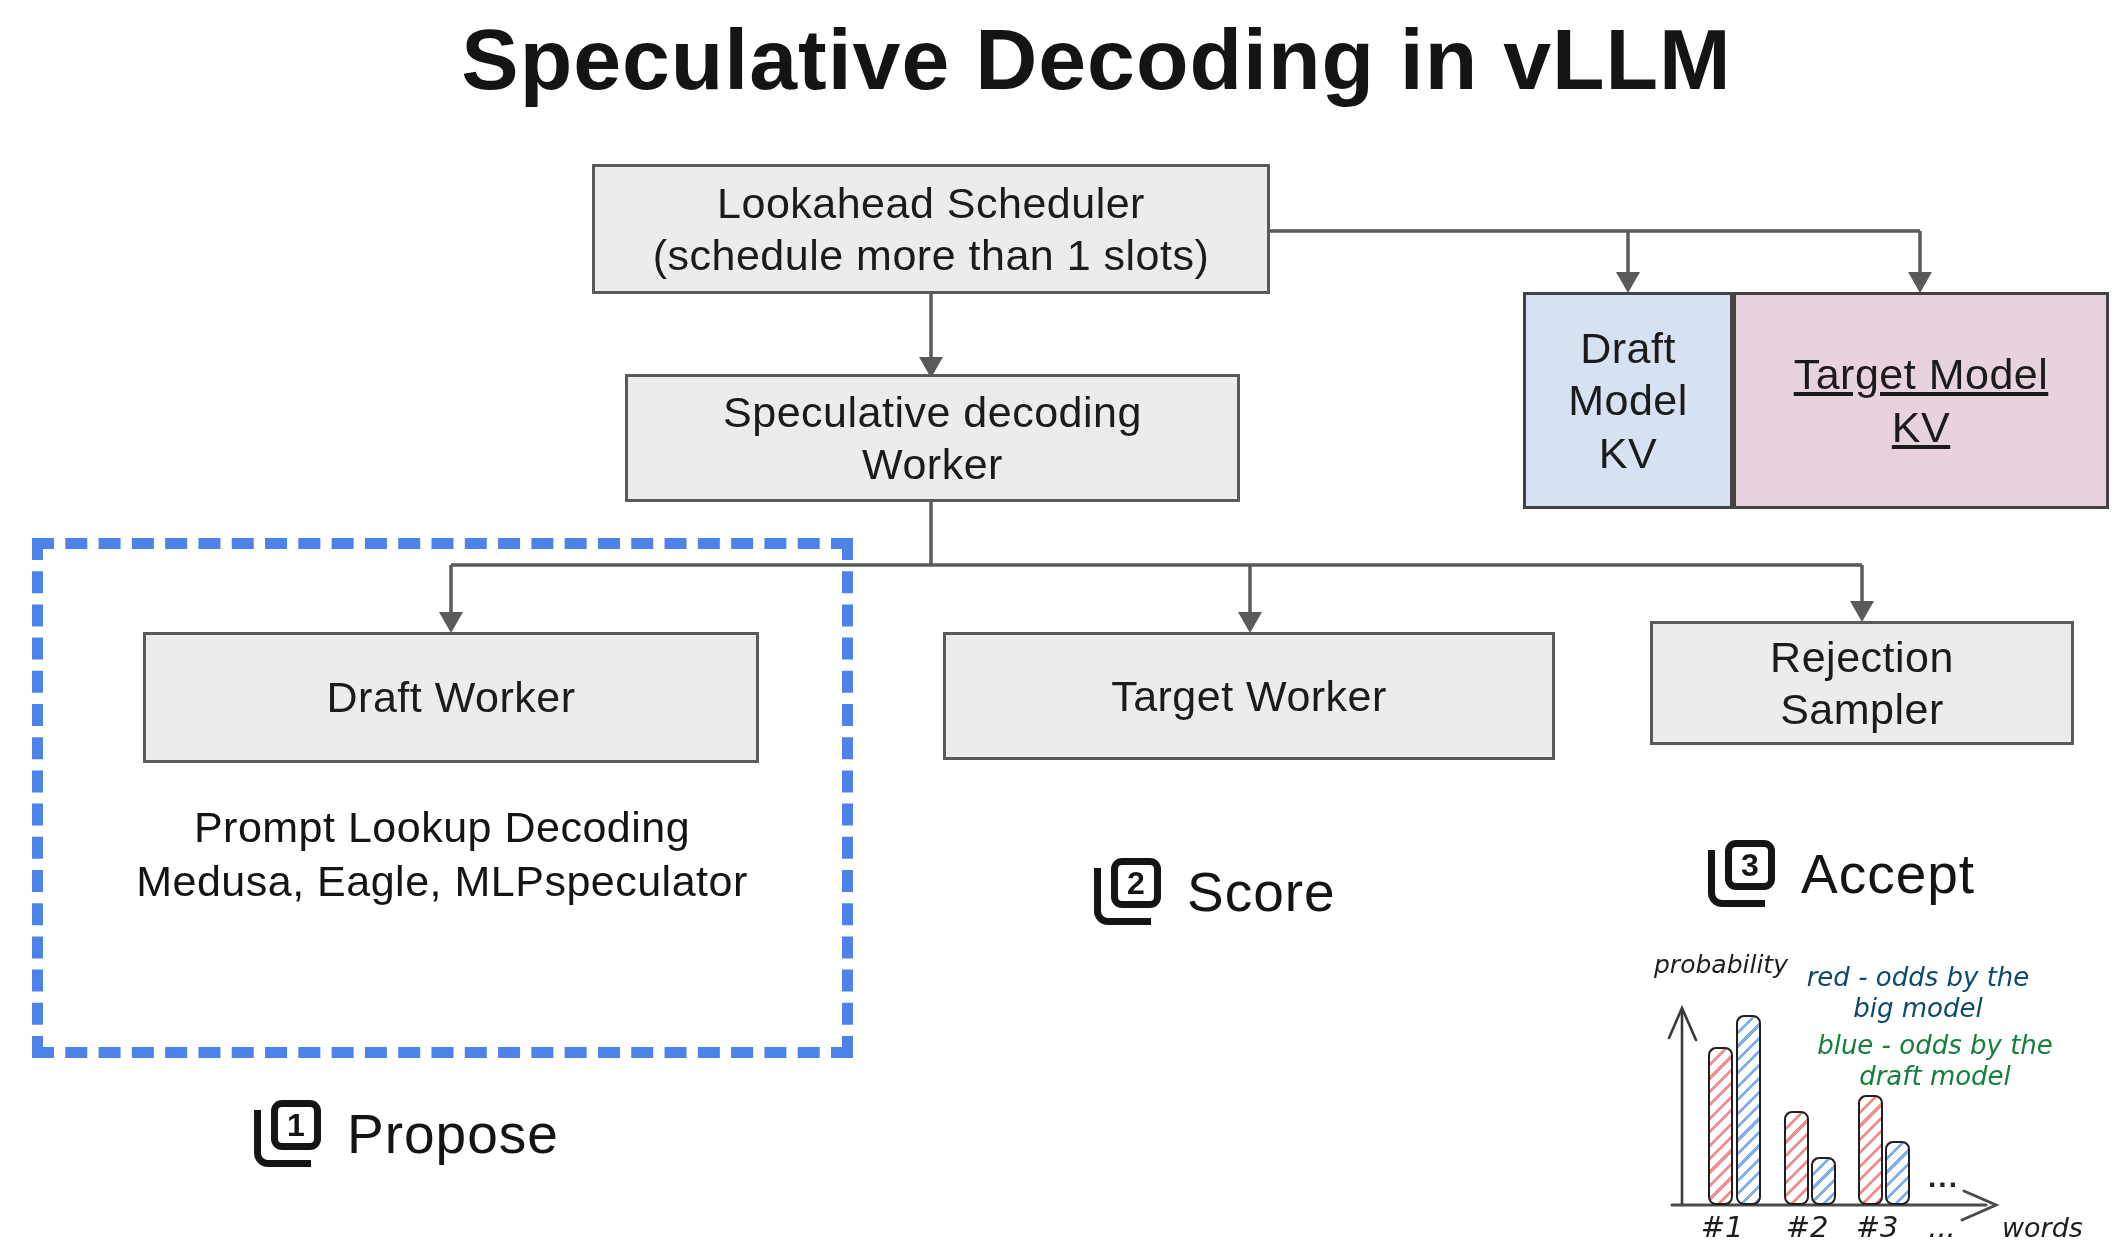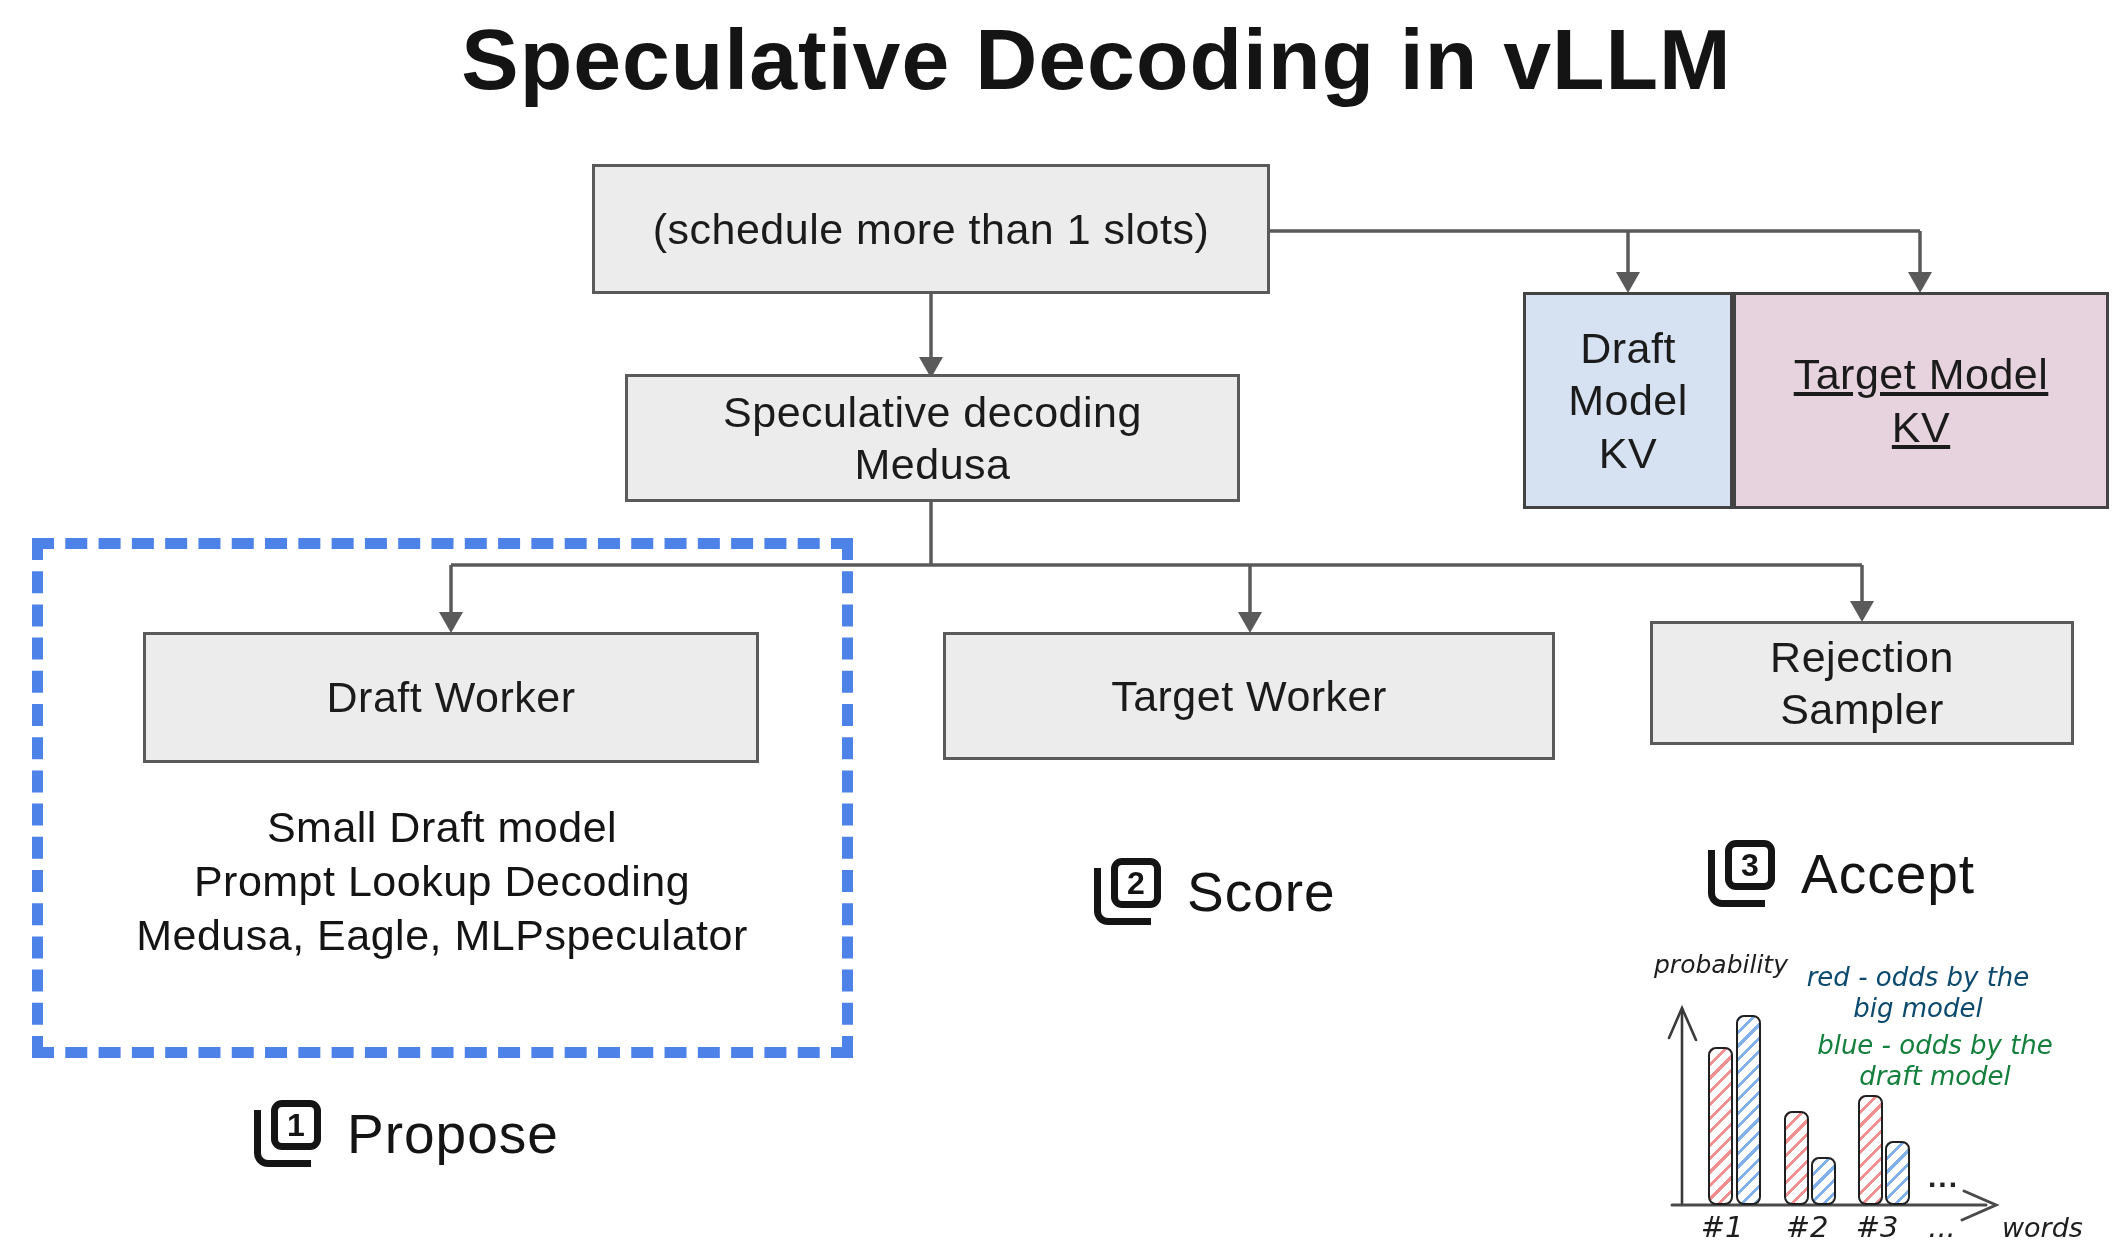--- a/index.html
+++ b/index.html
@@ -82,26 +82,27 @@
       <polygon points="1908,272 1932,272 1920,293"></polygon>
       <polygon points="439,612 463,612 451,633"></polygon>
       <polygon points="1238,612 1262,612 1250,633"></polygon>
       <polygon points="1850,601 1874,601 1862,622"></polygon>
     </g>
   </svg>
 
   <div class="dashed-region"></div>
 
   <div class="box box-scheduler">
+    <div>Lookahead Scheduler</div>
     <div>(schedule more than 1 slots)</div>
   </div>
 
   <div class="box box-spec-worker">
     <div>Speculative decoding</div>
-    <div>Medusa</div>
+    <div>Worker</div>
   </div>
 
   <div class="box box-draft-kv">
     <div>Draft</div>
     <div>Model</div>
     <div>KV</div>
   </div>
 
   <div class="box box-target-kv">
     <div>Target Model</div>
@@ -115,21 +116,20 @@
   <div class="box box-target-worker">
     <div>Target Worker</div>
   </div>
 
   <div class="box box-rejection">
     <div>Rejection</div>
     <div>Sampler</div>
   </div>
 
   <div class="methods">
-    <div>Small Draft model</div>
     <div>Prompt Lookup Decoding</div>
     <div>Medusa, Eagle, MLPspeculator</div>
   </div>
 
   <div class="step step-propose">
     <span class="step-icon">
       <span class="step-back"></span>
       <span class="step-front">1</span>
     </span>
     <span class="step-label">Propose</span>

